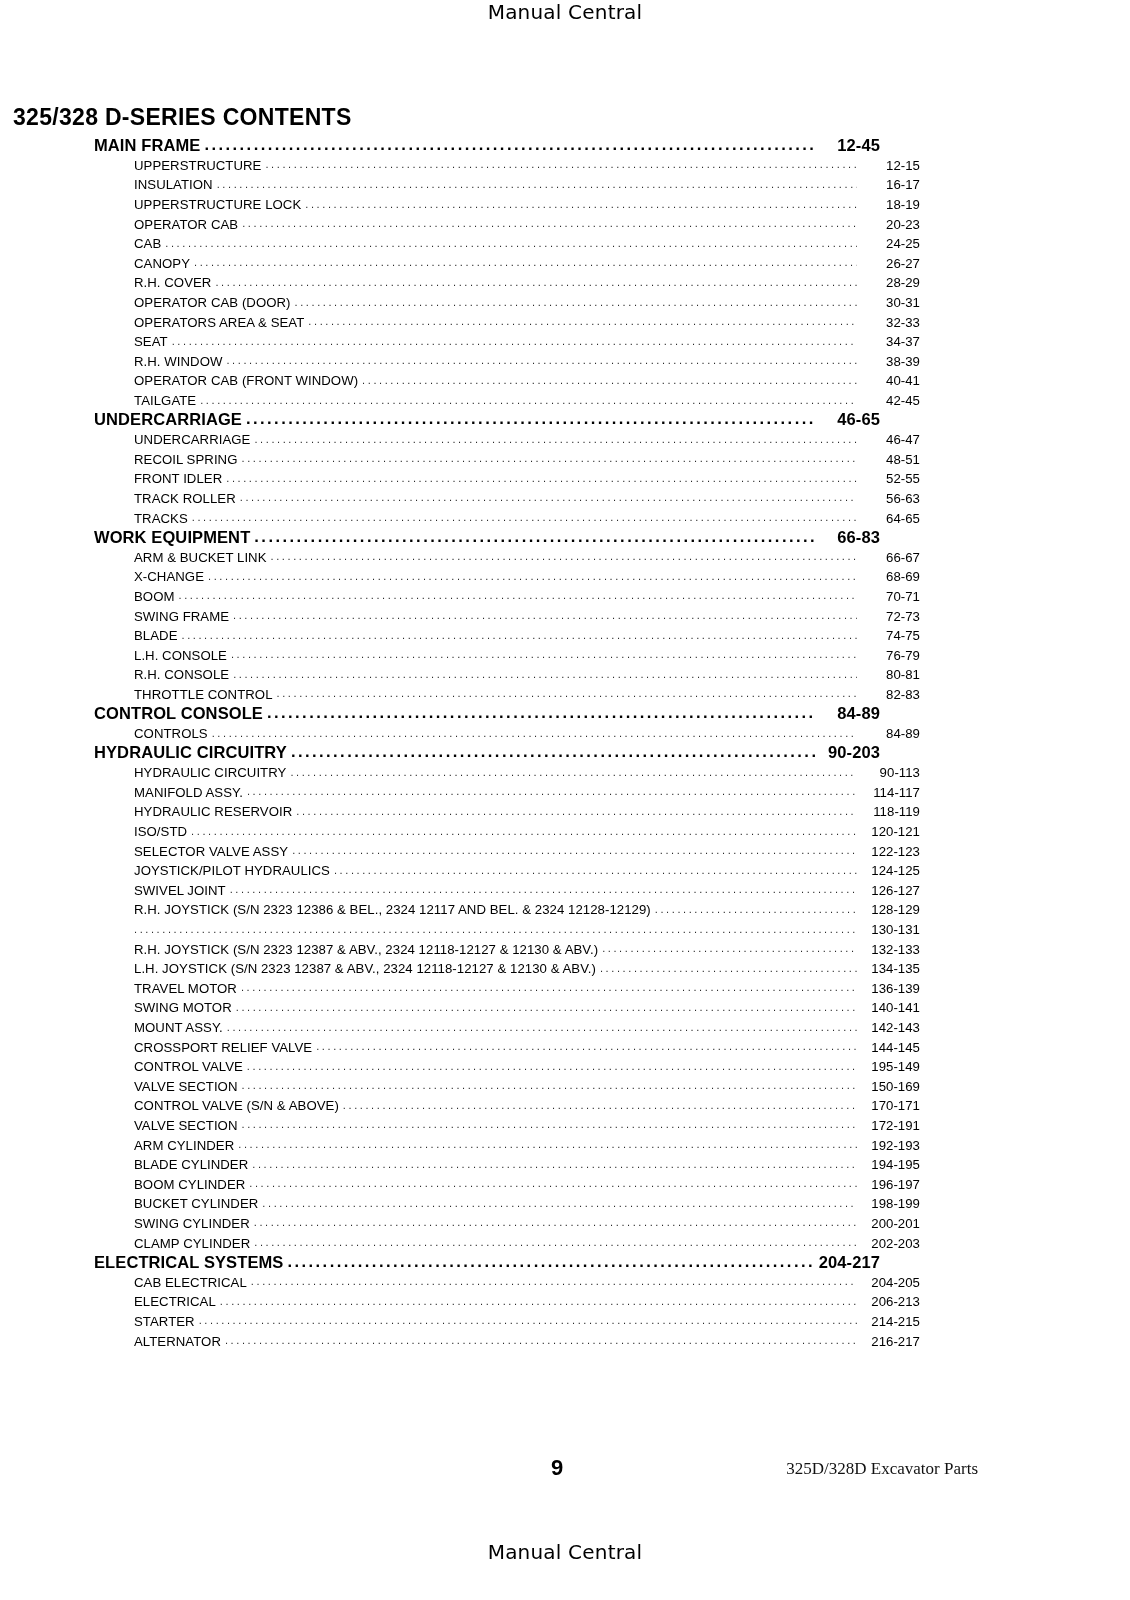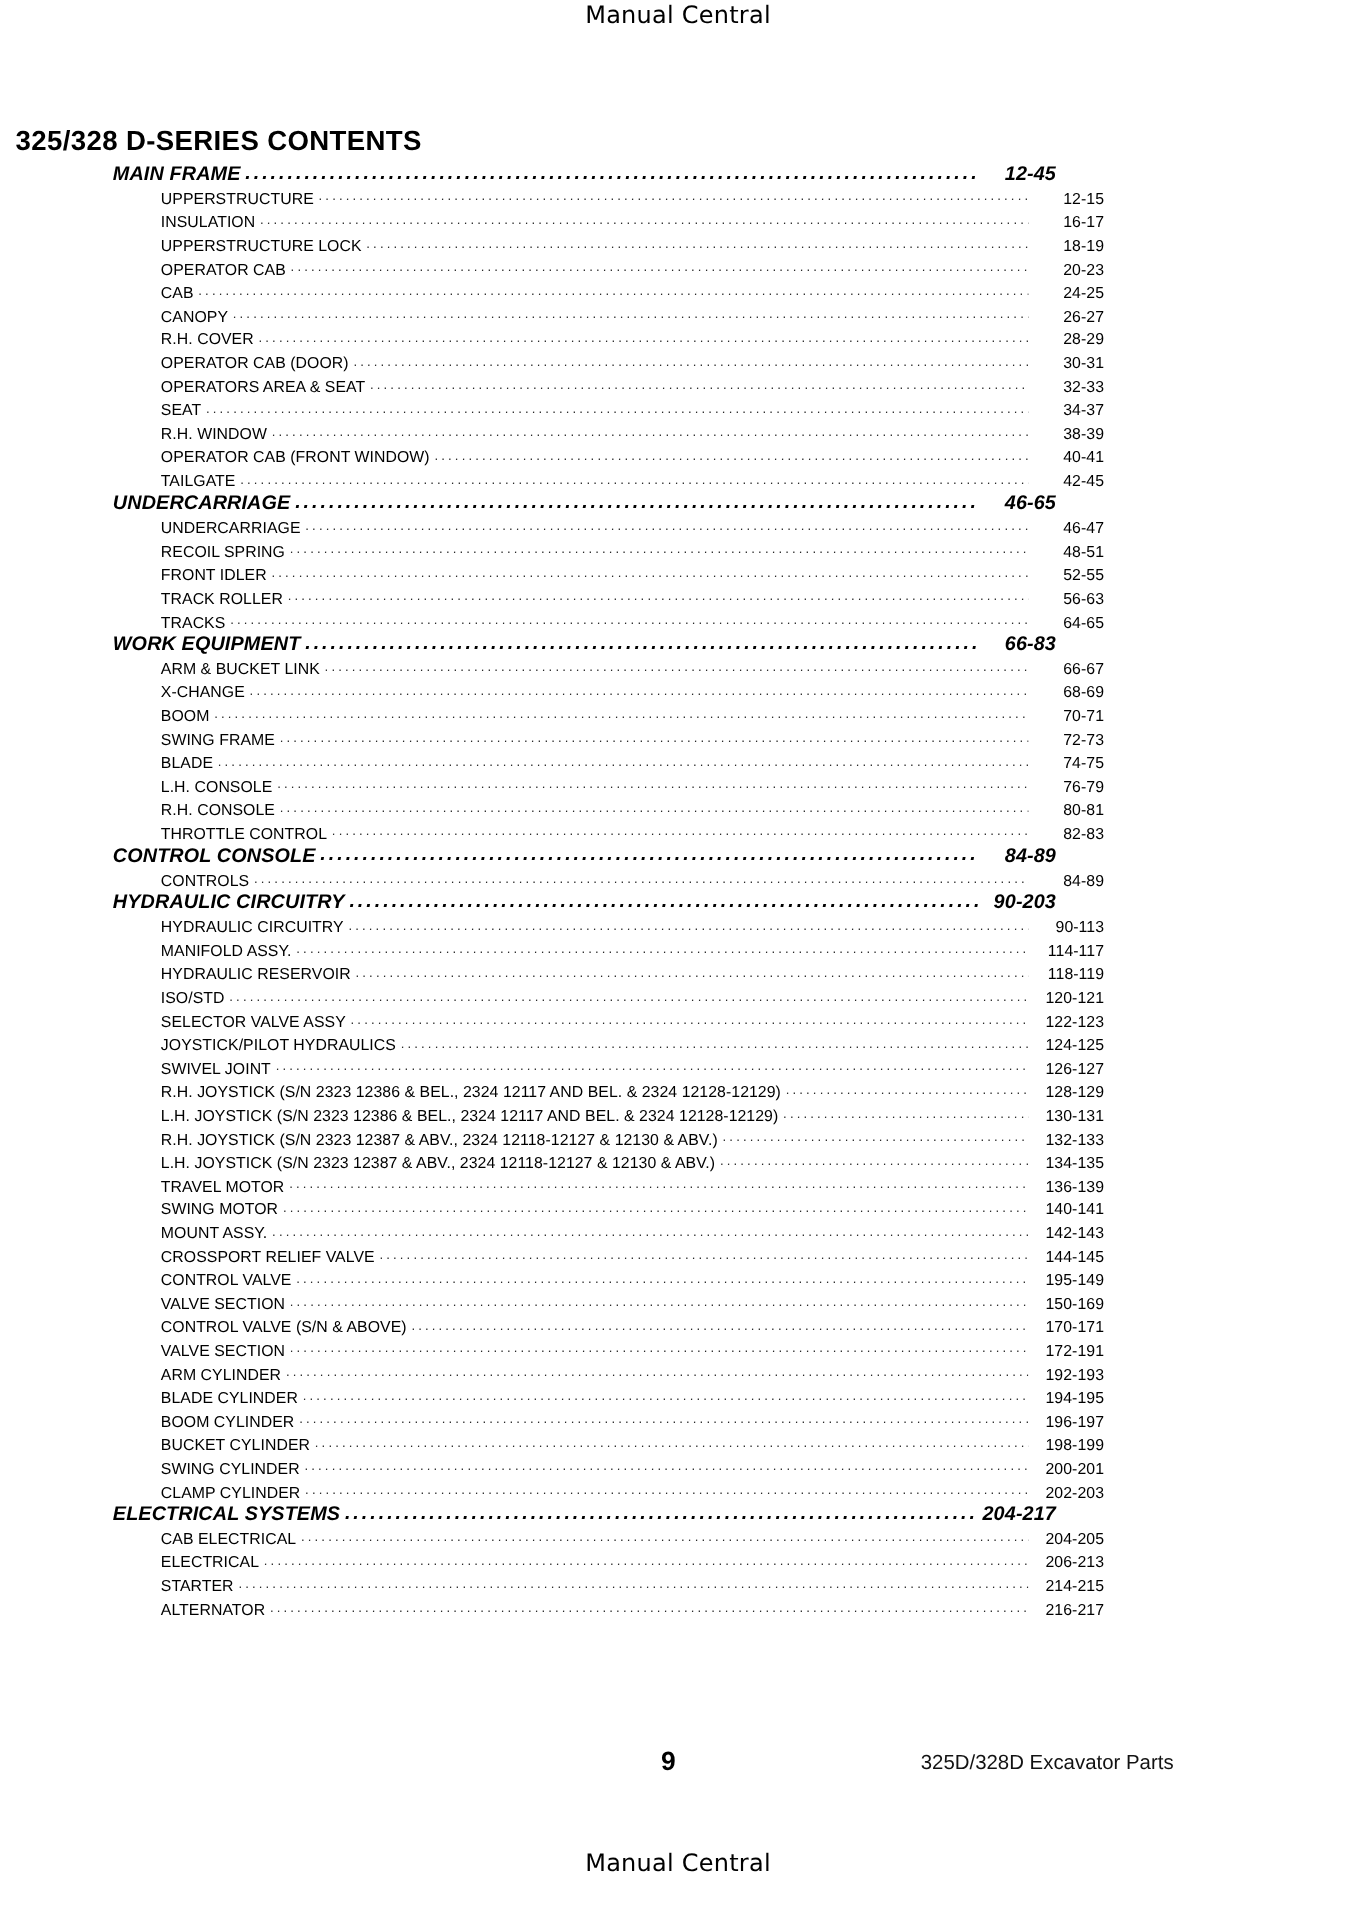--- a/index.html
+++ b/index.html
@@ -81,21 +81,20 @@
     padding-left: 3px;
     text-align: right;
   }
 
   
   .row.section {
     font-size: 16.5px;
     font-weight: bold;
     letter-spacing: 0.1px;
     height: 19.6px;
-    font-style: italic;
   }
   .row.section .leader {
     letter-spacing: 2.45px;
     font-size: 16.5px;
     font-weight: bold;
   }
   .row.section .pages {
     min-width: 62px;
     text-align: right;
   }
@@ -126,21 +125,21 @@
     width: 100px;
     text-align: center;
     font-size: 22px;
     font-weight: bold;
   }
   .footer-caption {
     position: absolute;
     right: 152px;
     top: 1459px;
     font-size: 17px;
-    font-family: Liberation Sans, sans-serif;
+    font-family: Liberation Serif, serif;
     color: #121212;
   }
 </style>
 </head>
 <body>
 
 <div class="watermark watermark-top">Manual Central</div>
 
 <div class="page">
 
@@ -341,21 +340,20 @@
         <span class="label">SWIVEL JOINT</span>
         <span class="leader" aria-hidden="true">...................................................................................................................................................................................................................................................................</span>
         <span class="pages">126-127</span>
       </div>
       <div class="row entry">
         <span class="label">R.H. JOYSTICK (S/N 2323 12386 &amp; BEL., 2324 12117 AND BEL. &amp; 2324 12128-12129)</span>
         <span class="leader" aria-hidden="true">...................................................................................................................................................................................................................................................................</span>
         <span class="pages">128-129</span>
       </div>
       <div class="row entry">
-        <span class="label">L.H. JOYSTICK (S/N 2323 12386 &amp; BEL., 2324 12117 AND BEL. &amp; 2324 12128-12129)</span>
         <span class="leader" aria-hidden="true">...................................................................................................................................................................................................................................................................</span>
         <span class="pages">130-131</span>
       </div>
       <div class="row entry">
         <span class="label">R.H. JOYSTICK (S/N 2323 12387 &amp; ABV., 2324 12118-12127 &amp; 12130 &amp; ABV.)</span>
         <span class="leader" aria-hidden="true">...................................................................................................................................................................................................................................................................</span>
         <span class="pages">132-133</span>
       </div>
       <div class="row entry">
         <span class="label">L.H. JOYSTICK (S/N 2323 12387 &amp; ABV., 2324 12118-12127 &amp; 12130 &amp; ABV.)</span>

